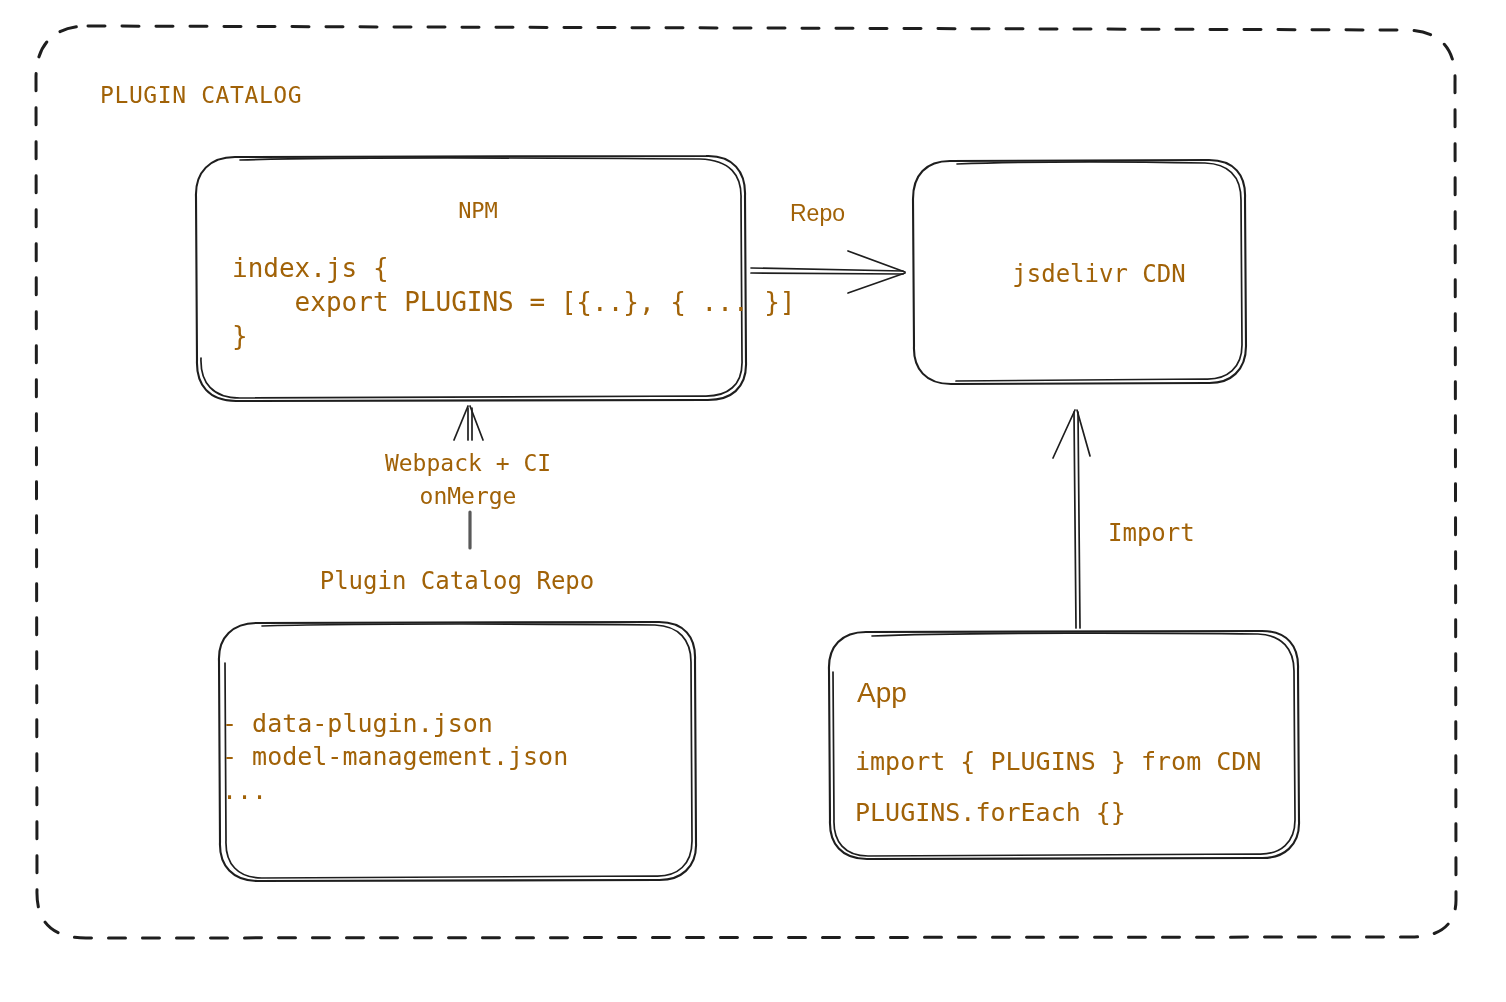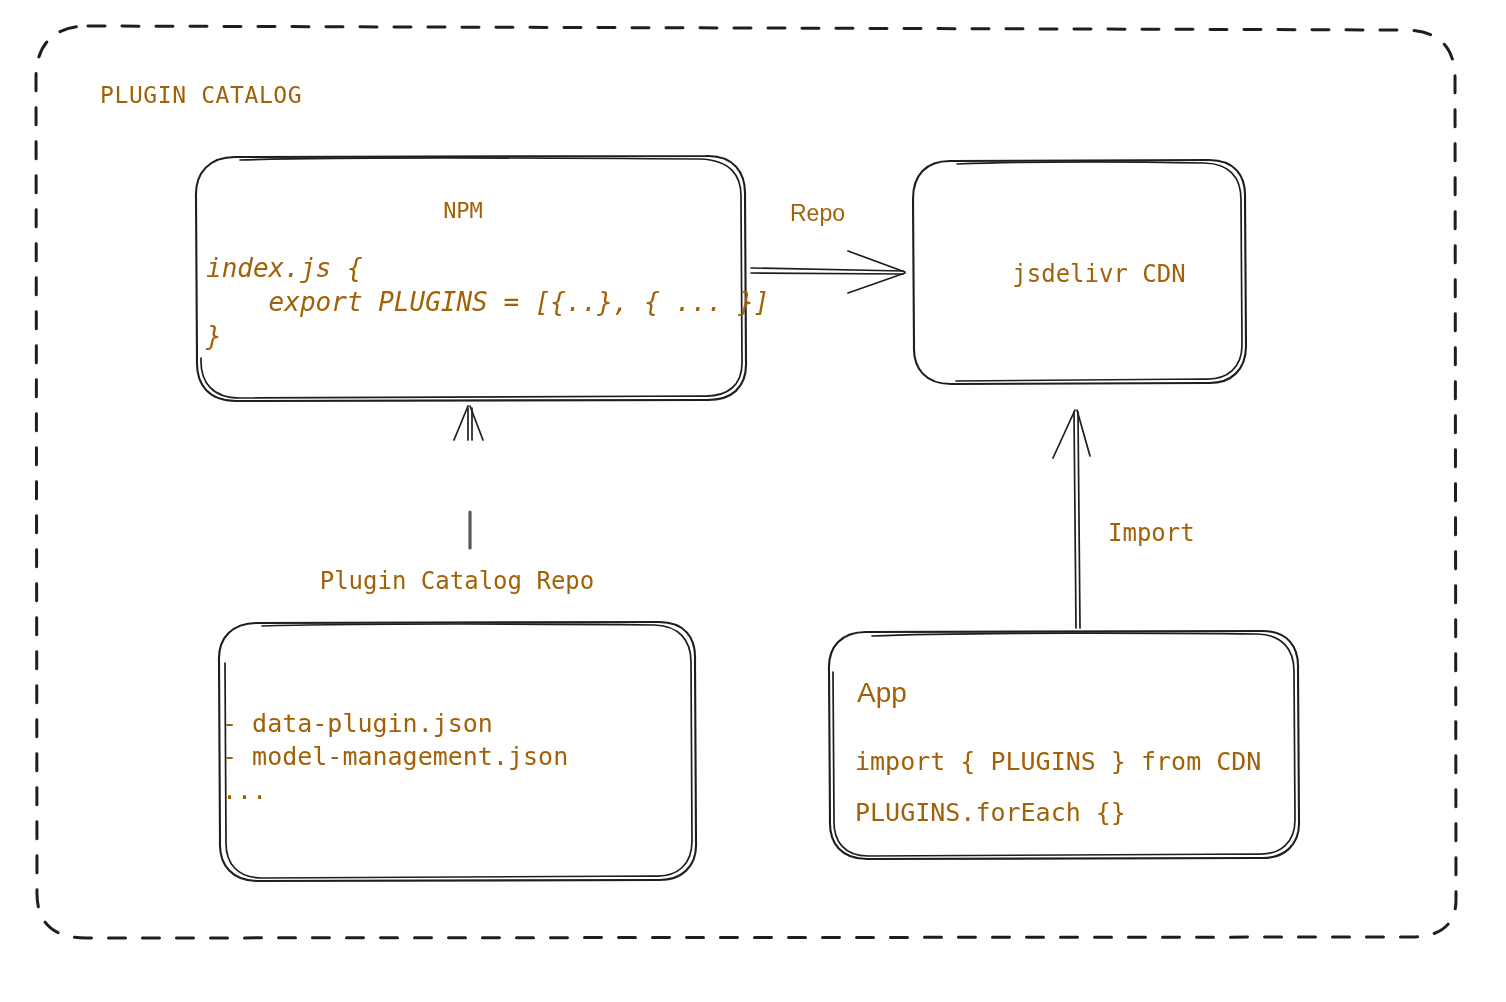--- a/index.html
+++ b/index.html
@@ -53,32 +53,31 @@
   .sans { font-family: "Liberation Sans", "DejaVu Sans", sans-serif; }
 
   #group-title {
     left: 100px;
     top: 80px;
     font-size: 23px;
     letter-spacing: 0.6px;
   }
 
   #npm-title {
-    left: 188px;
+    left: 203px;
     top: 196px;
     width: 550px;
     text-align: center;
     font-size: 22px;
   }
   #npm-code {
-    left: 206px;
+    left: 232px;
     top: 252px;
     font-size: 26px;
     line-height: 1.30;
-    font-style: italic;
   }
 
   #cdn-label {
     left: 913px;
     top: 259px;
     width: 332px;
     text-align: center;
     font-size: 24px;
     margin-left: 20px;
   }
@@ -253,20 +252,22 @@
   <div class="txt mono" id="npm-title">NPM</div>
 
   <div class="txt mono" id="npm-code"><span>index.js {</span>
 <span>    export PLUGINS = [{..}, { ... }]</span>
 <span>}</span></div>
 
   <div class="txt mono" id="cdn-label">jsdelivr CDN</div>
 
   <div class="txt sans" id="cache-label">Repo</div>
 
+  <div class="txt mono" id="build-label"><span>Webpack + CI</span>
+<span>onMerge</span></div>
 
   <div class="txt mono" id="repo-list"><span>- data-plugin.json</span>
 <span>- model-management.json</span>
 <span>...</span></div>
 
   <div class="txt mono" id="repo-title">Plugin Catalog Repo</div>
 
   <div class="txt mono" id="import-label">Import</div>
 
   <div class="txt sans" id="app-title">App</div>

